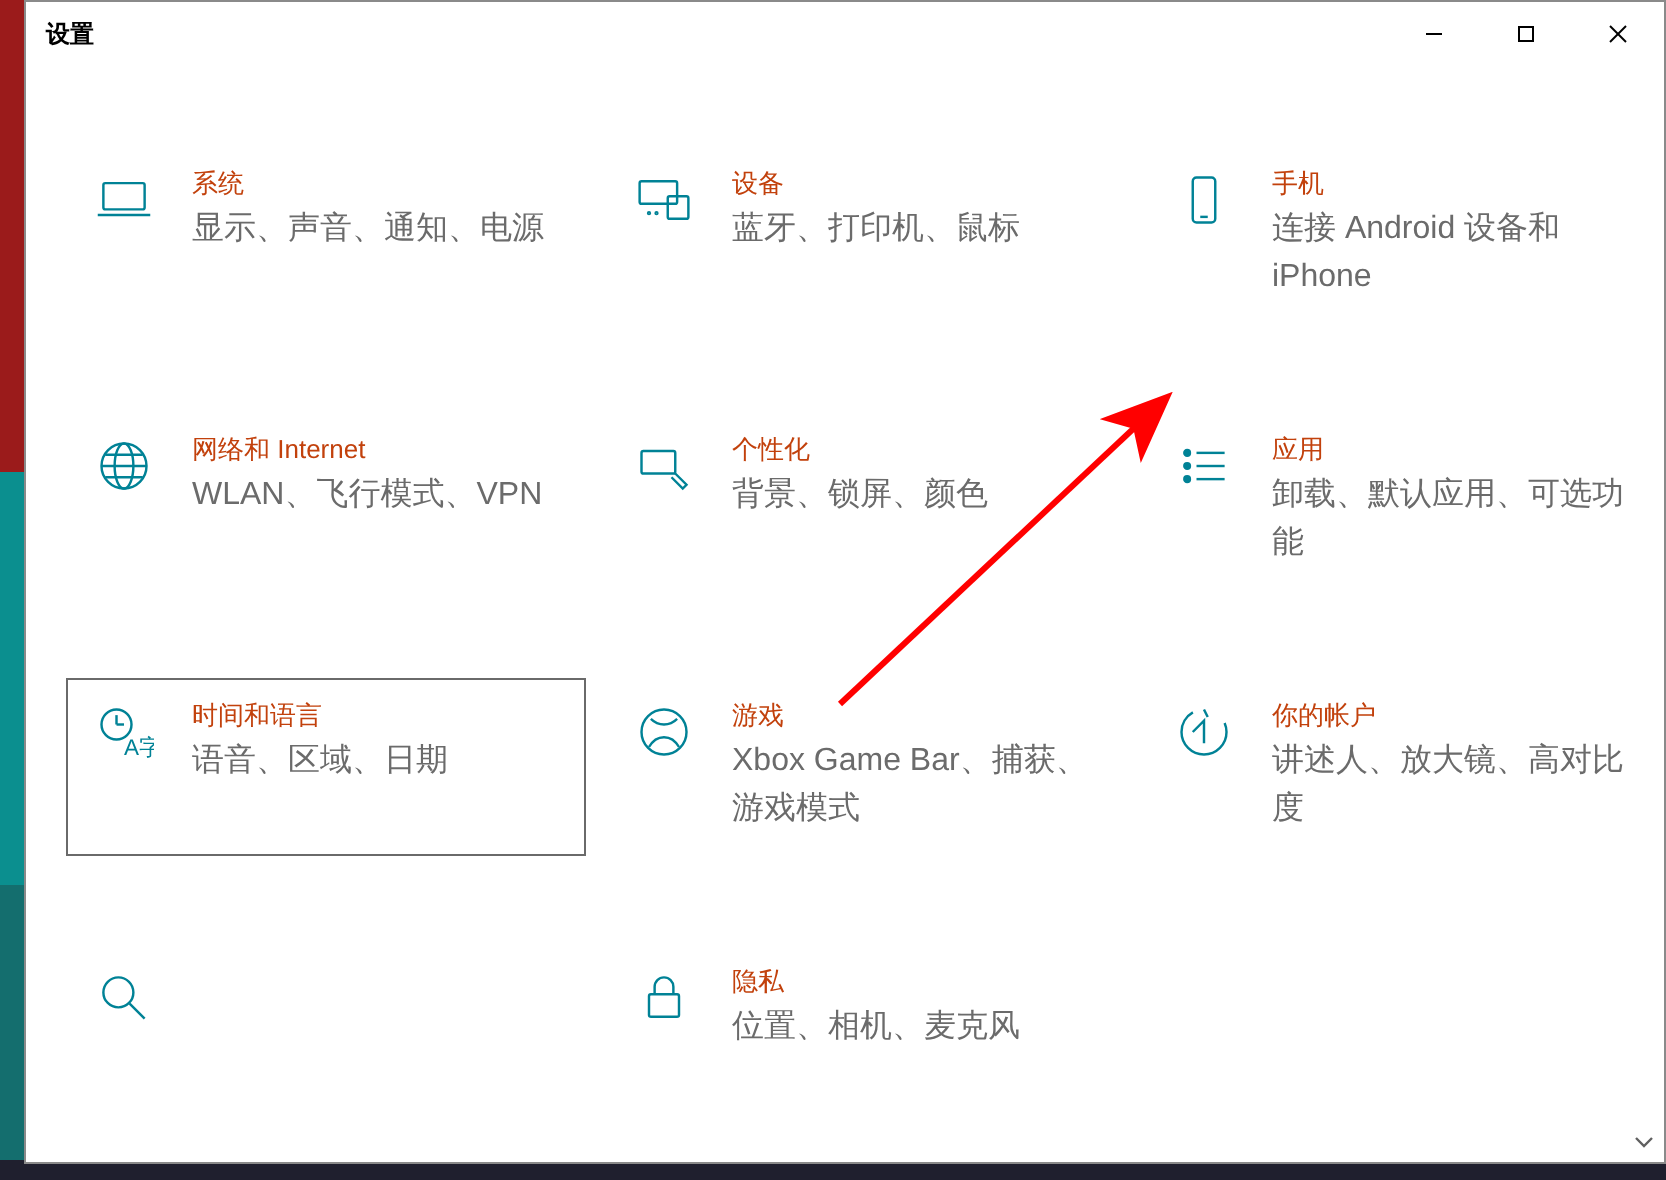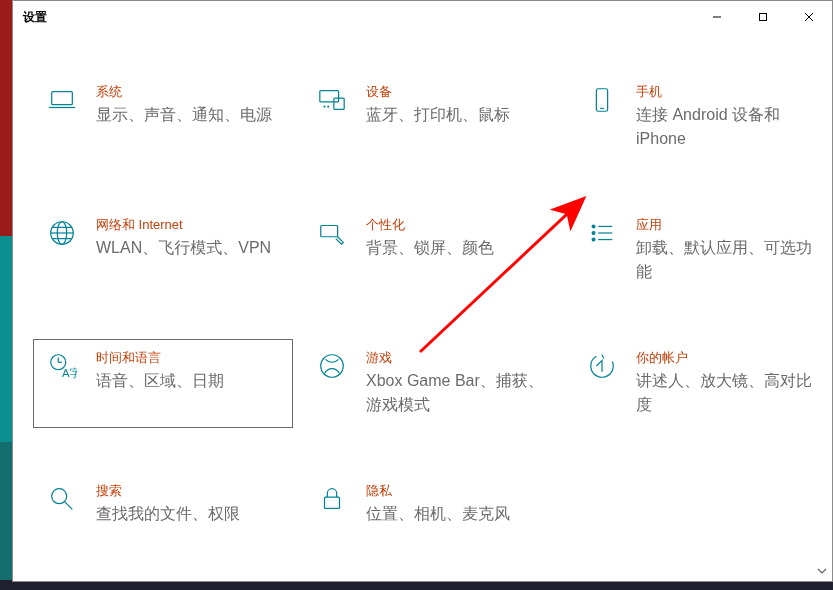--- a/index.html
+++ b/index.html
@@ -309,24 +309,20 @@
         </span>
       </div>
 
       <div class="tile">
         <span class="tile-icon">
           <svg viewBox="0 0 32 32">
               <circle cx="13" cy="13" r="8"></circle>
               <line x1="19" y1="19" x2="27" y2="27"></line>
             </svg>
         </span>
-        <span class="tile-text">
-          <span class="tile-title">搜索</span>
-          <span class="tile-desc">查找我的文件、权限</span>
-        </span>
       </div>
 
       <div class="tile">
         <span class="tile-icon">
           <svg viewBox="0 0 32 32">
               <rect x="8" y="14" width="16" height="12" rx="1"></rect>
               <path d="M11 14 V10 a5 5 0 0 1 10 0 V14"></path>
             </svg>
         </span>
         <span class="tile-text">

